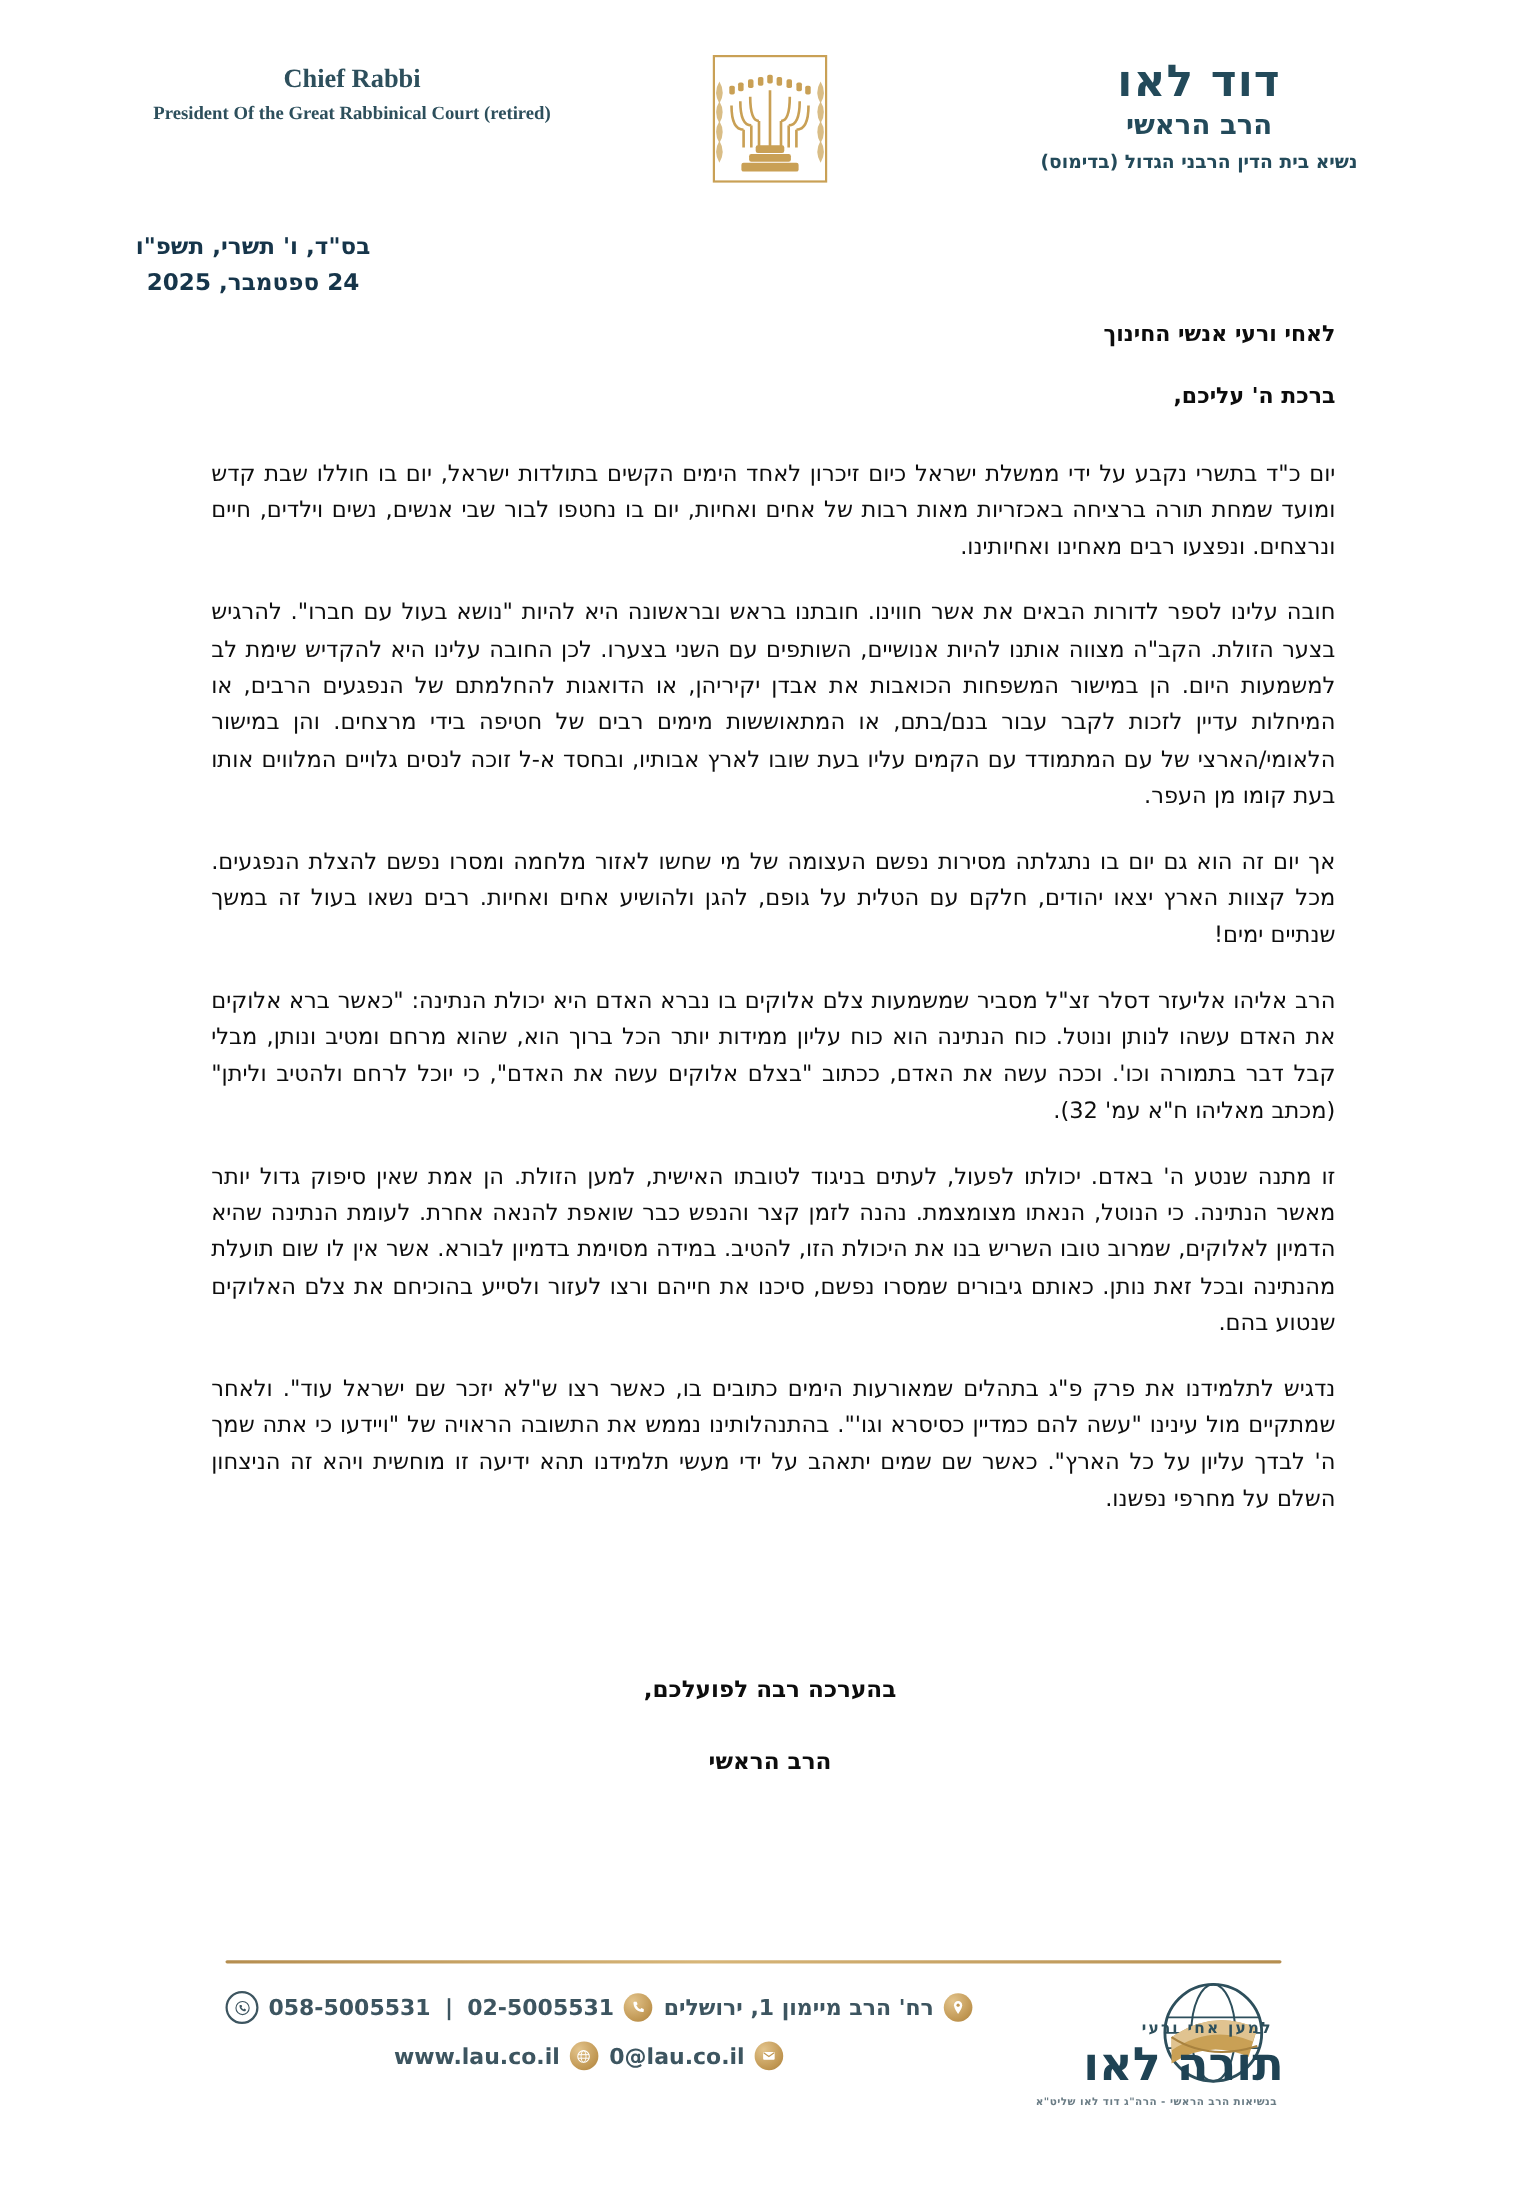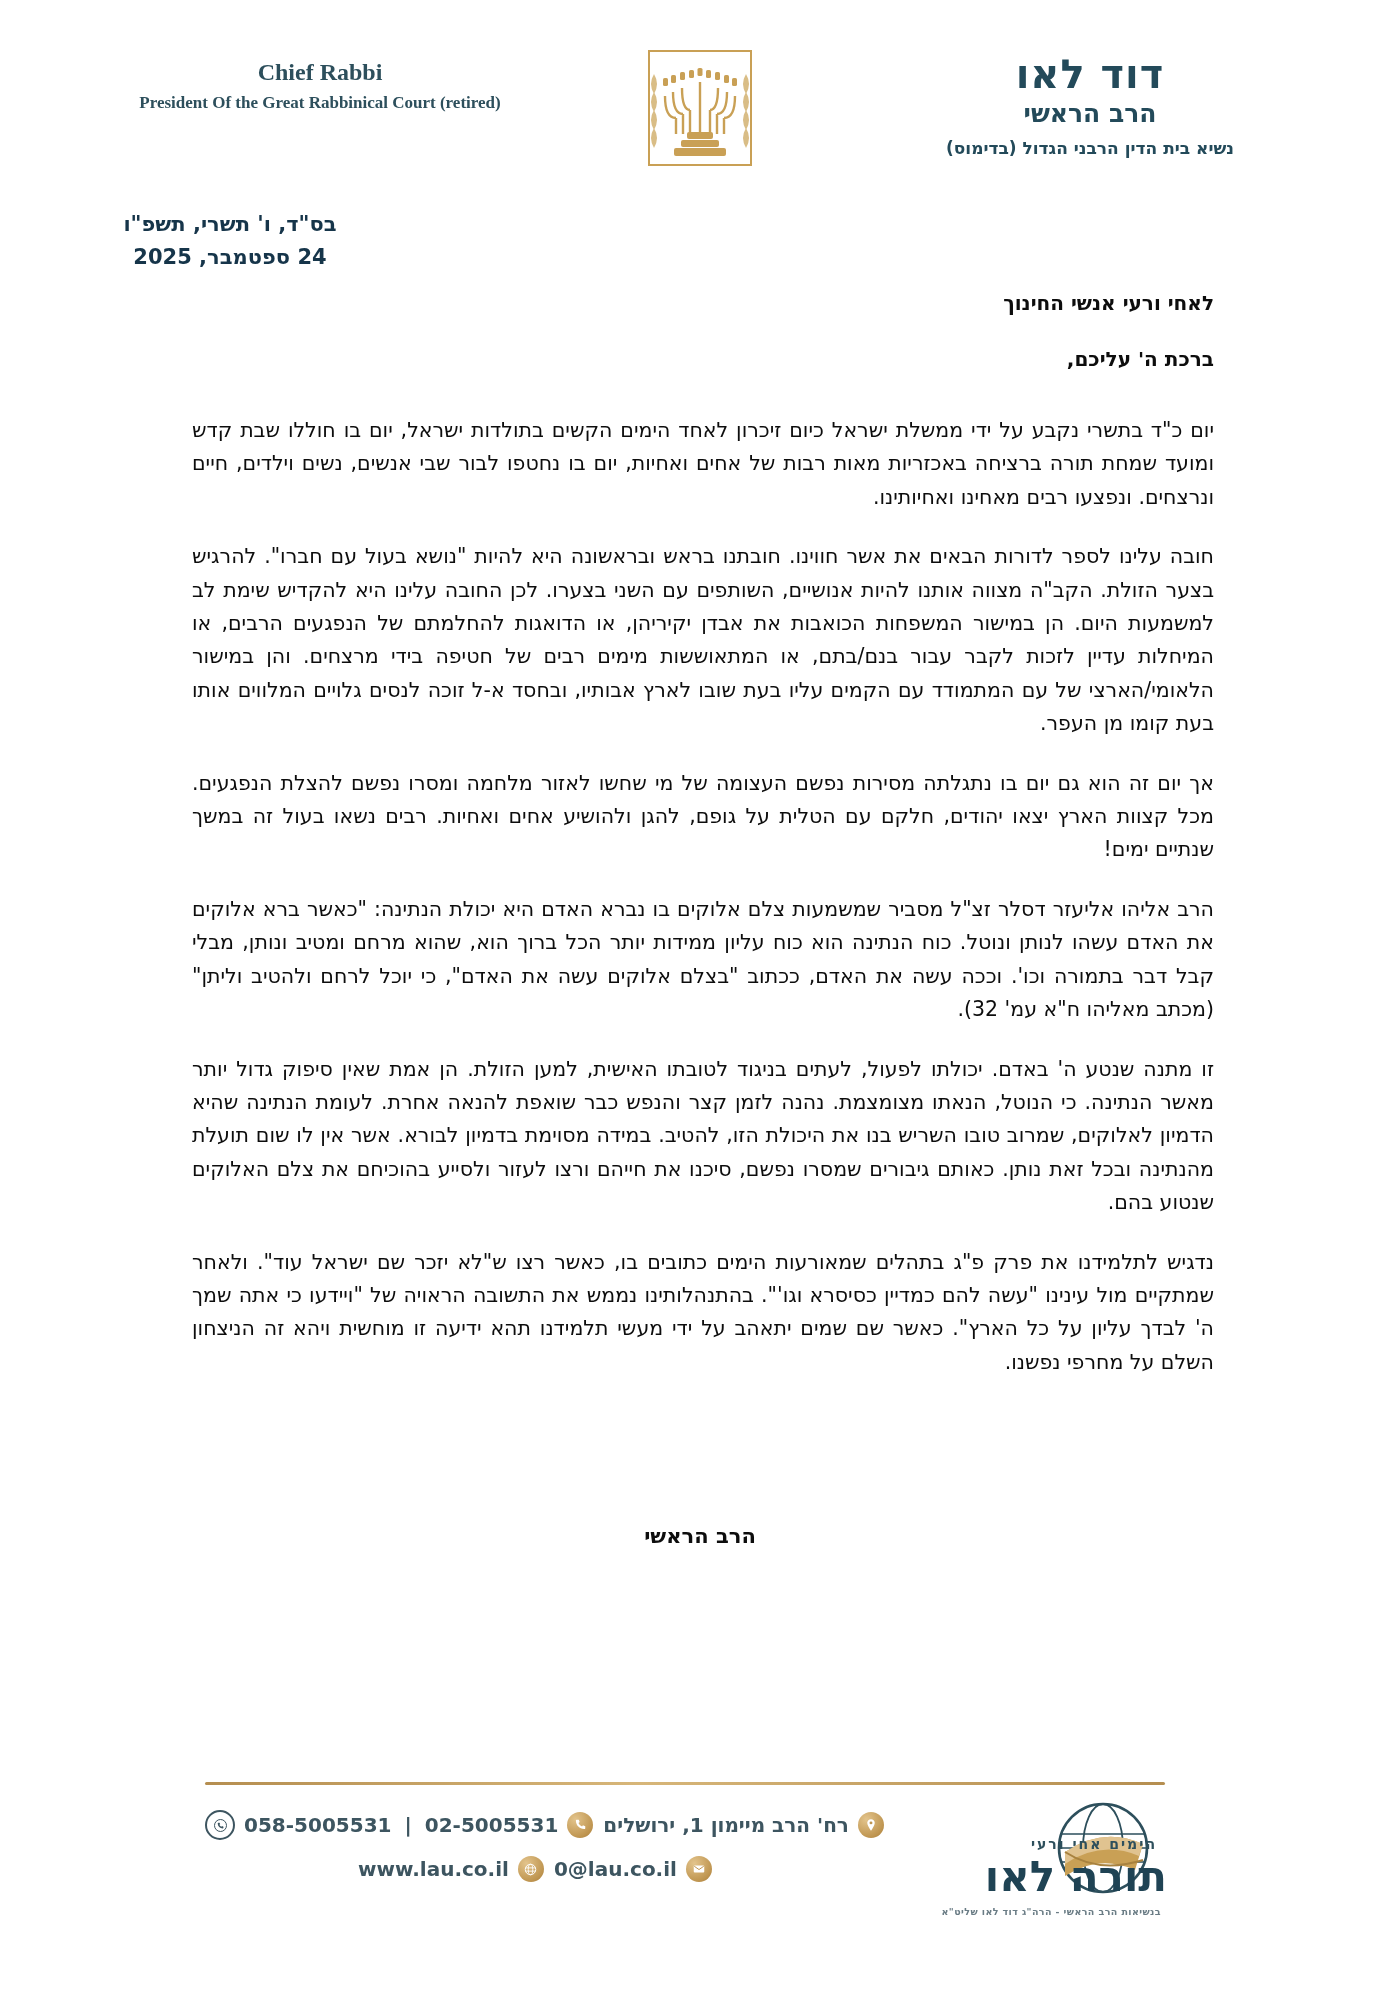--- a/index.html
+++ b/index.html
@@ -186,20 +186,21 @@
 
     <p class="para">יום כ"ד בתשרי נקבע על ידי ממשלת ישראל כיום זיכרון לאחד הימים הקשים בתולדות ישראל, יום בו חוללו שבת קדש ומועד שמחת תורה ברציחה באכזריות מאות רבות של אחים ואחיות, יום בו נחטפו לבור שבי אנשים, נשים וילדים, חיים ונרצחים. ונפצעו רבים מאחינו ואחיותינו.</p>
     <p class="para">חובה עלינו לספר לדורות הבאים את אשר חווינו. חובתנו בראש ובראשונה היא להיות "נושא בעול עם חברו". להרגיש בצער הזולת. הקב"ה מצווה אותנו להיות אנושיים, השותפים עם השני בצערו. לכן החובה עלינו היא להקדיש שימת לב למשמעות היום. הן במישור המשפחות הכואבות את אבדן יקיריהן, או הדואגות להחלמתם של הנפגעים הרבים, או המיחלות עדיין לזכות לקבר עבור בנם/בתם, או המתאוששות מימים רבים של חטיפה בידי מרצחים. והן במישור הלאומי/הארצי של עם המתמודד עם הקמים עליו בעת שובו לארץ אבותיו, ובחסד א-ל זוכה לנסים גלויים המלווים אותו בעת קומו מן העפר.</p>
     <p class="para">אך יום זה הוא גם יום בו נתגלתה מסירות נפשם העצומה של מי שחשו לאזור מלחמה ומסרו נפשם להצלת הנפגעים. מכל קצוות הארץ יצאו יהודים, חלקם עם הטלית על גופם, להגן ולהושיע אחים ואחיות. רבים נשאו בעול זה במשך שנתיים ימים!</p>
     <p class="para">הרב אליהו אליעזר דסלר זצ"ל מסביר שמשמעות צלם אלוקים בו נברא האדם היא יכולת הנתינה: "כאשר ברא אלוקים את האדם עשהו לנותן ונוטל. כוח הנתינה הוא כוח עליון ממידות יותר הכל ברוך הוא, שהוא מרחם ומטיב ונותן, מבלי קבל דבר בתמורה וכו'. וככה עשה את האדם, ככתוב "בצלם אלוקים עשה את האדם", כי יוכל לרחם ולהטיב וליתן" (מכתב מאליהו ח"א עמ' 32).</p>
     <p class="para">זו מתנה שנטע ה' באדם. יכולתו לפעול, לעתים בניגוד לטובתו האישית, למען הזולת. הן אמת שאין סיפוק גדול יותר מאשר הנתינה. כי הנוטל, הנאתו מצומצמת. נהנה לזמן קצר והנפש כבר שואפת להנאה אחרת. לעומת הנתינה שהיא הדמיון לאלוקים, שמרוב טובו השריש בנו את היכולת הזו, להטיב. במידה מסוימת בדמיון לבורא. אשר אין לו שום תועלת מהנתינה ובכל זאת נותן. כאותם גיבורים שמסרו נפשם, סיכנו את חייהם ורצו לעזור ולסייע בהוכיחם את צלם האלוקים שנטוע בהם.</p>
     <p class="para">נדגיש לתלמידנו את פרק פ"ג בתהלים שמאורעות הימים כתובים בו, כאשר רצו ש"לא יזכר שם ישראל עוד". ולאחר שמתקיים מול עינינו "עשה להם כמדיין כסיסרא וגו'". בהתנהלותינו נממש את התשובה הראויה של "ויידעו כי אתה שמך ה' לבדך עליון על כל הארץ". כאשר שם שמים יתאהב על ידי מעשי תלמידנו תהא ידיעה זו מוחשית ויהא זה הניצחון השלם על מחרפי נפשנו.</p>
   </div>
 
   <div class="sign">
+    <div class="s1">בהערכה רבה לפועלכם,</div>
     <div class="s3">הרב הראשי</div>
   </div>
 
   <div class="footer">
     <div class="rule"></div>
 
     <div class="contact">
 
       <div class="crow">
         <div class="citem">
@@ -258,19 +259,19 @@
       <svg viewBox="0 0 270 165" width="270" height="165" aria-hidden="true" style="position:absolute;left:0;top:0;">
         <g>
           <circle cx="198" cy="62" r="44" fill="none" stroke="#2d4f5c" stroke-width="2.6"></circle>
           <ellipse cx="198" cy="62" rx="20" ry="44" fill="none" stroke="#2d4f5c" stroke-width="1.8"></ellipse>
           <path d="M156 48 H240 M154 62 H242 M156 76 H240" stroke="#2d4f5c" stroke-width="1.6" fill="none"></path>
           <path d="M160 66 q38 -26 78 -8 l-8 26 q-36 -16 -70 6 Z" fill="#c9a055"></path>
           <path d="M160 66 q38 -26 78 -8 l-4 12 q-38 -16 -74 8 Z" fill="#e0c390"></path>
           <path d="M160 66 q34 22 78 8" fill="none" stroke="#a8823f" stroke-width="2"></path>
         </g>
       </svg>
-      <div class="tagline">הימים אחי ורעי</div>
+      <div class="tagline">למען אחי ורעי</div>
       <div class="name">תורה לאו</div>
       <div class="sub">בנשיאות הרב הראשי - הרה"ג דוד לאו שליט"א</div>
     </div>
   </div>
 
 </div>
 
 </body></html>

